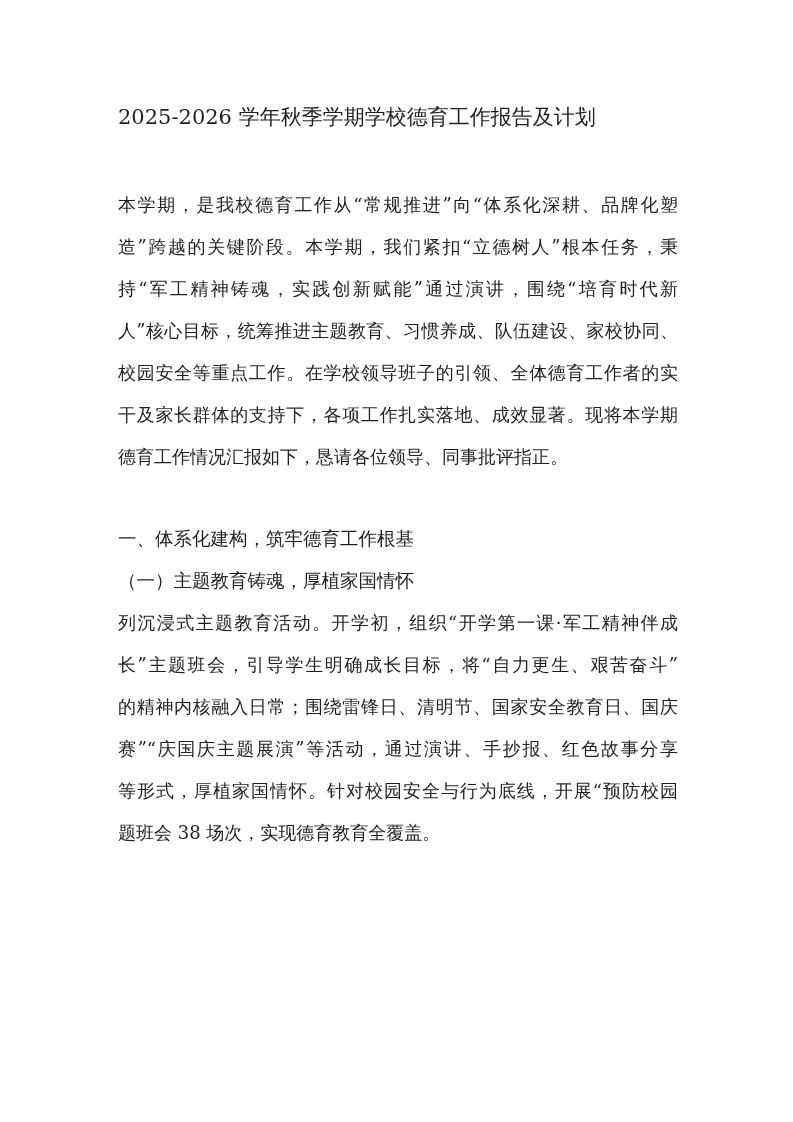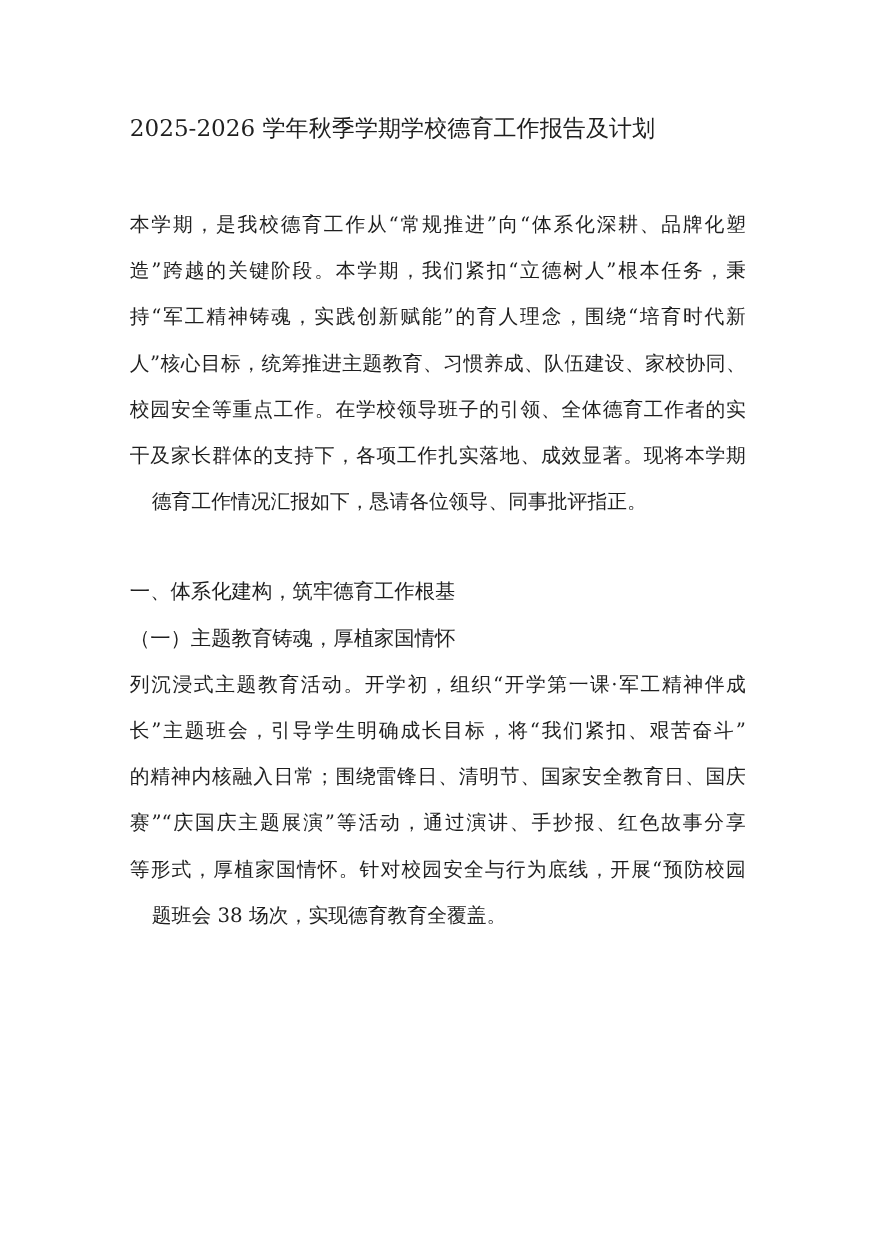--- a/index.html
+++ b/index.html
@@ -45,21 +45,20 @@
     font-size: 18px;
     line-height: 42px;
     height: 42px;
     overflow: hidden;
     text-align: justify;
     text-align-last: justify;
     -moz-text-align-last: justify;
   }
   .line.final {
     text-align-last: left;
-    margin-left: 20px;
     -moz-text-align-last: left;
   }
   .heading {
     margin-top: 40px;
     font-size: 18.5px;
     line-height: 42px;
     height: 42px;
     white-space: nowrap;
     overflow: hidden;
   }
@@ -75,33 +74,33 @@
 </head>
 <body>
 
 <div class="page">
   <div class="content">
     <h1 class="title">2025-2026 学年秋季学期学校德育工作报告及计划</h1>
 
     <div class="para intro">
         <div class="line">本学期，是我校德育工作从“常规推进”向“体系化深耕、品牌化塑</div>
         <div class="line">造”跨越的关键阶段。本学期，我们紧扣“立德树人”根本任务，秉</div>
-        <div class="line">持“军工精神铸魂，实践创新赋能”的育人理念，围绕“培育时代新</div>
+        <div class="line">持“军工精神铸魂，实践创新赋能”通过演讲，围绕“培育时代新</div>
         <div class="line">人”核心目标，统筹推进主题教育、习惯养成、队伍建设、家校协同、</div>
         <div class="line">校园安全等重点工作。在学校领导班子的引领、全体德育工作者的实</div>
         <div class="line">干及家长群体的支持下，各项工作扎实落地、成效显著。现将本学期</div>
         <div class="line final">德育工作情况汇报如下，恳请各位领导、同事批评指正。</div>
       </div>
 
     <div class="heading">一、体系化建构，筑牢德育工作根基</div>
 
     <div class="subheading">（一）主题教育铸魂，厚植家国情怀</div>
 
     <div class="para body">
         <div class="line">列沉浸式主题教育活动。开学初，组织“开学第一课·军工精神伴成</div>
-        <div class="line">长”主题班会，引导学生明确成长目标，将“我们紧扣、艰苦奋斗”</div>
+        <div class="line">长”主题班会，引导学生明确成长目标，将“自力更生、艰苦奋斗”</div>
         <div class="line">的精神内核融入日常；围绕雷锋日、清明节、国家安全教育日、国庆</div>
         <div class="line">赛”“庆国庆主题展演”等活动，通过演讲、手抄报、红色故事分享</div>
         <div class="line">等形式，厚植家国情怀。针对校园安全与行为底线，开展“预防校园</div>
         <div class="line final">题班会 38 场次，实现德育教育全覆盖。</div>
       </div>
   </div>
 </div>
 
 </body></html>

